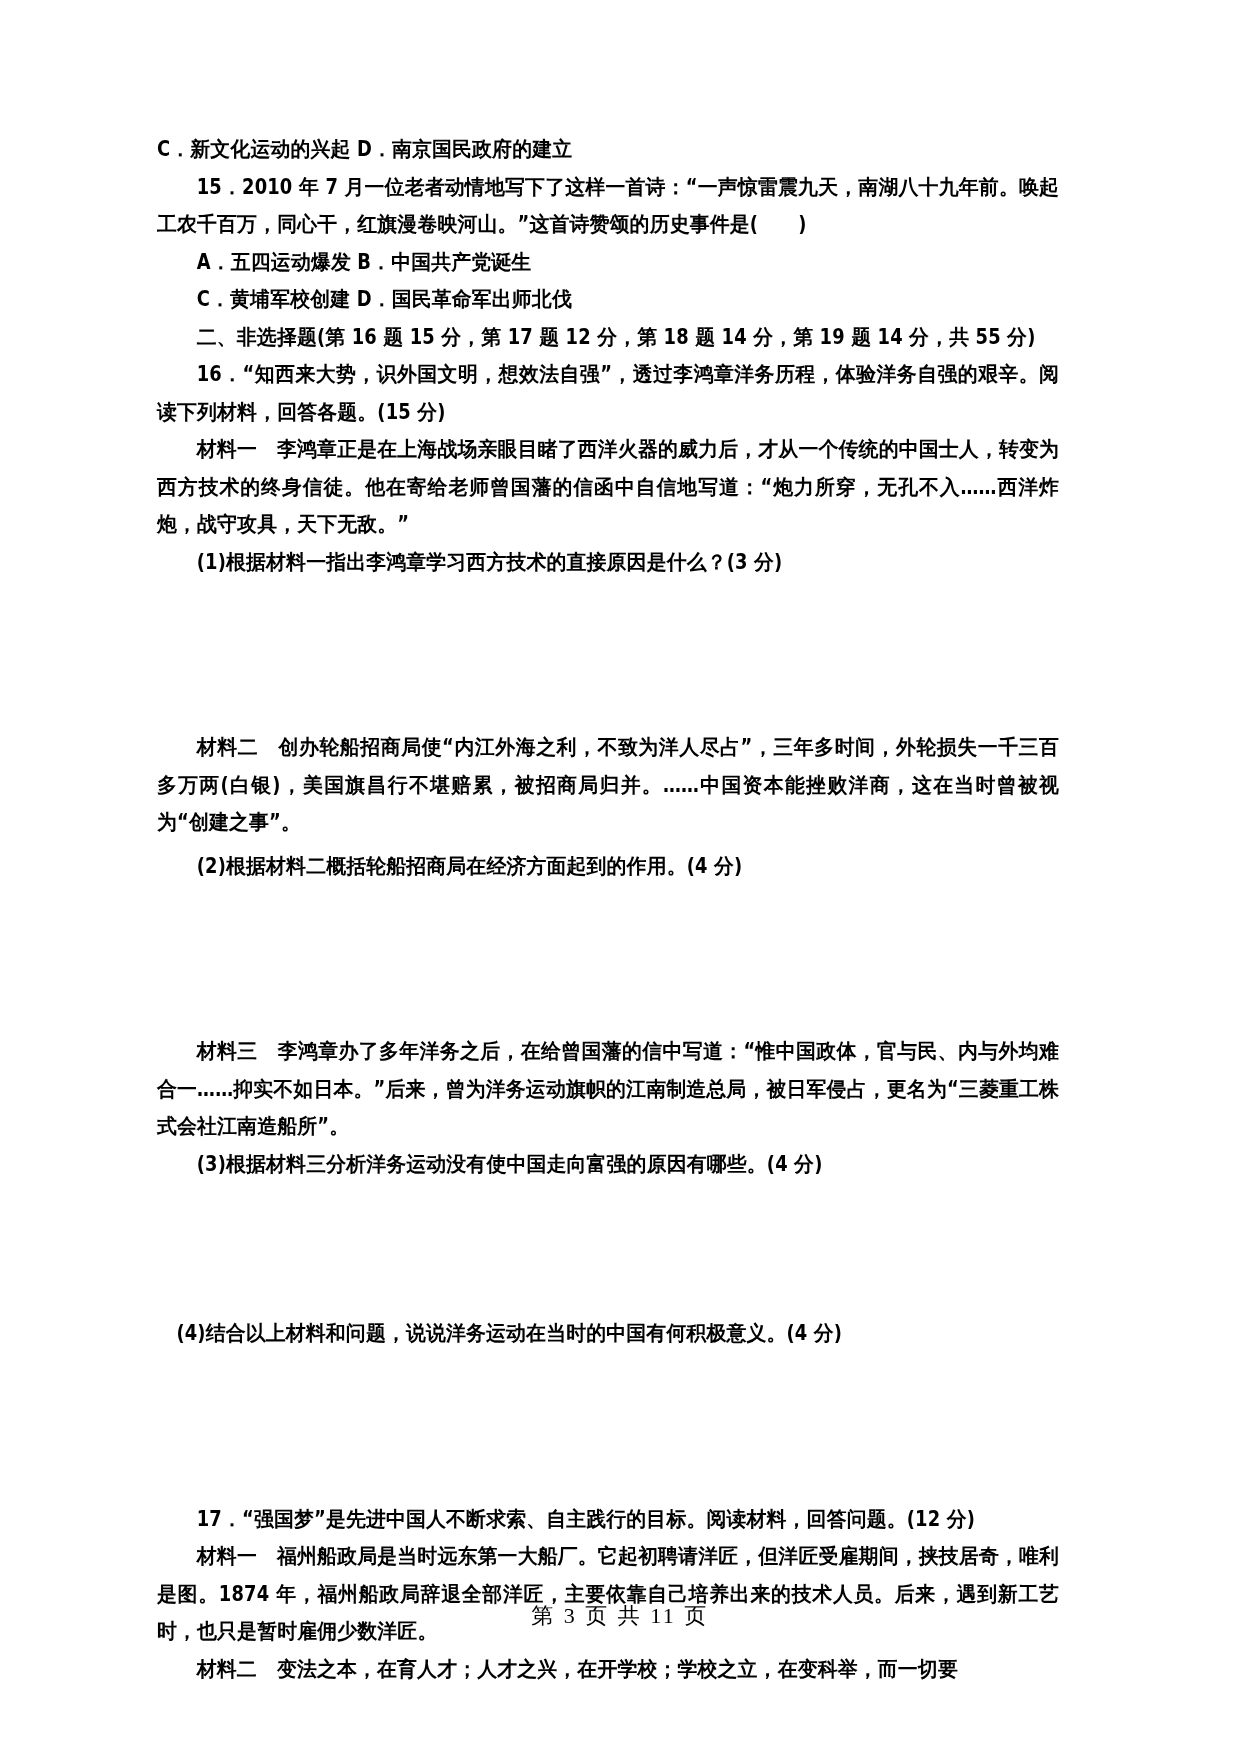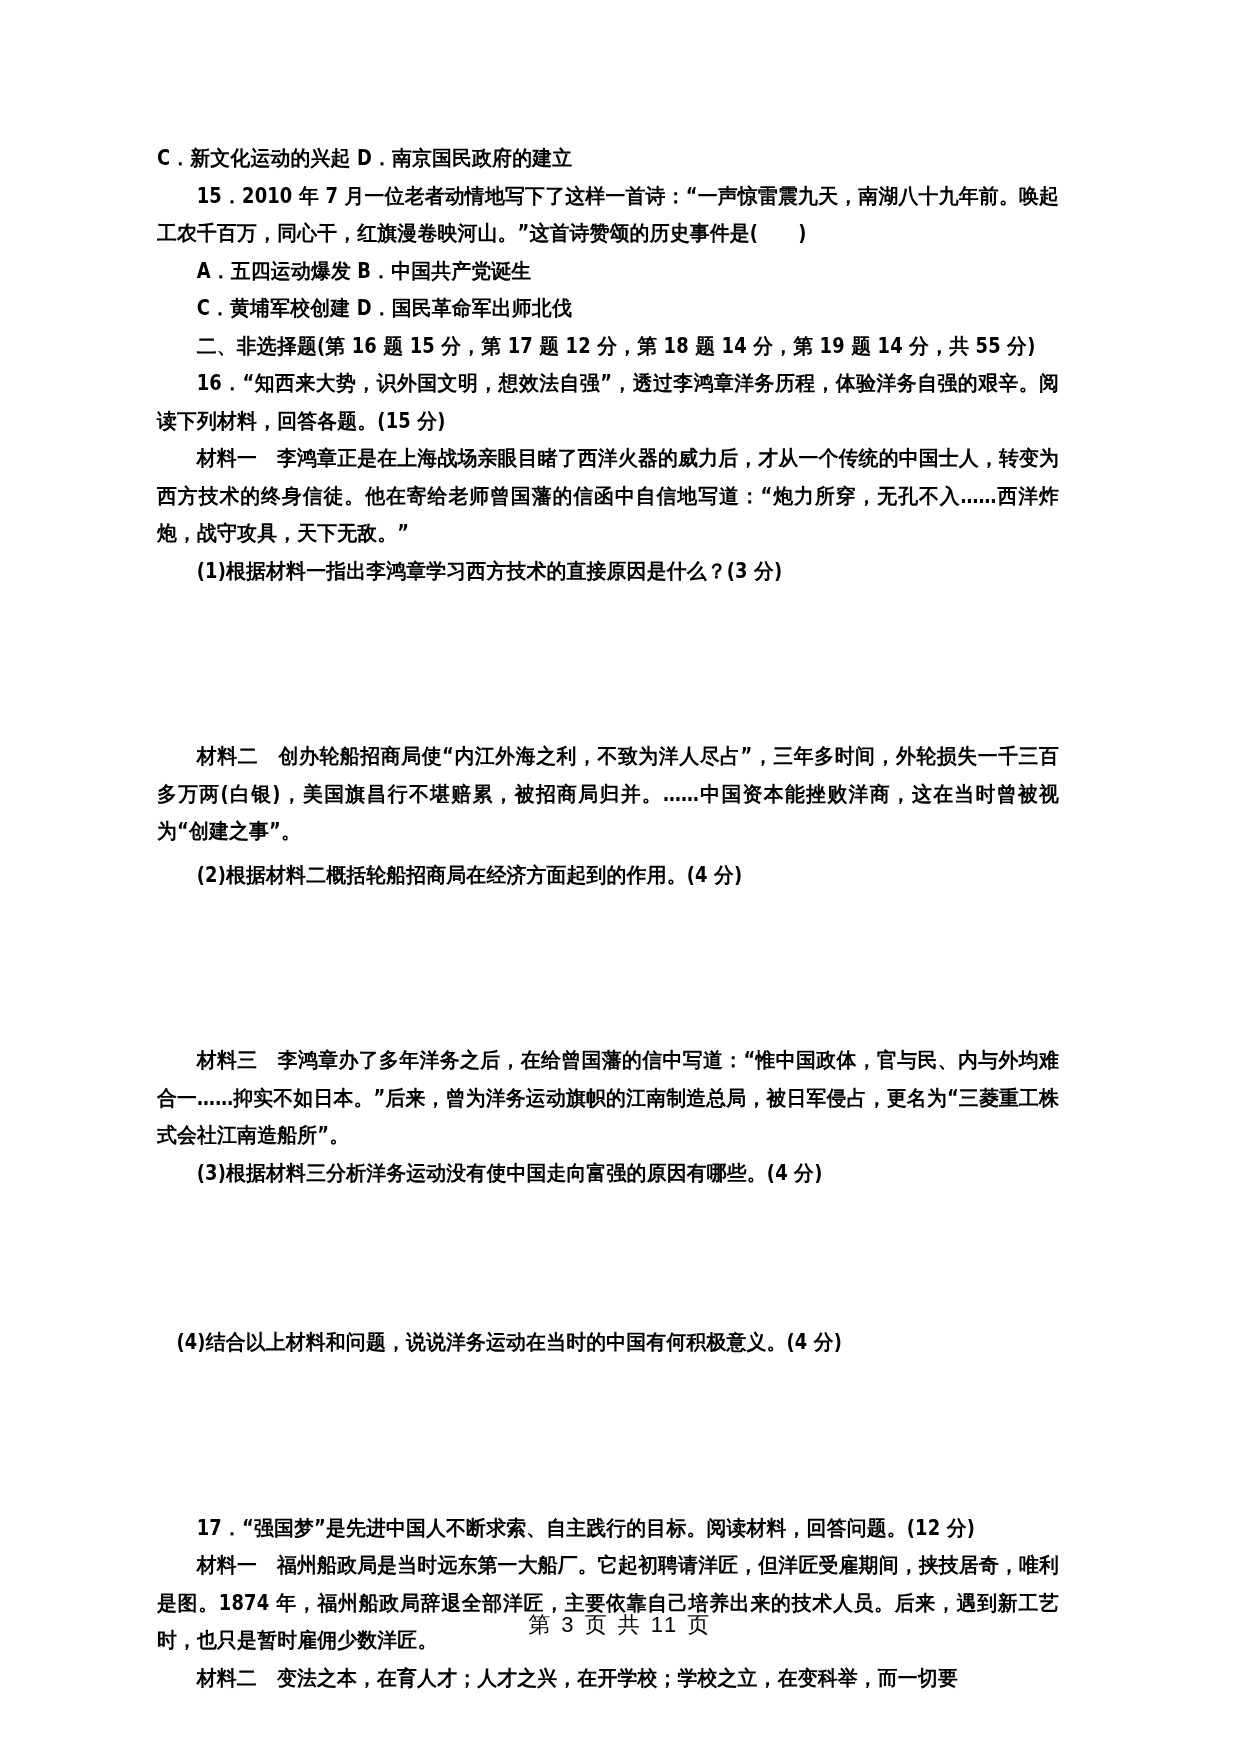--- a/index.html
+++ b/index.html
@@ -13,21 +13,21 @@
     height: 1754px;
     position: relative;
     font-family: "DejaVu Sans", "Liberation Sans", sans-serif;
     color: #000000;
     overflow: hidden;
   }
 
   .page {
     position: absolute;
     left: 0;
-    top: 12px;
+    top: 3px;
     width: 1240px;
     height: 1544px;
     box-sizing: border-box;
     padding: 128px 70px 0 155px;
   }
 
   .body-col {
     width: 930px;
     margin: 0 auto 0 2px;
   }
@@ -61,21 +61,21 @@
   .spacer-xxl { height: 148px; }
 
   .footer {
     position: absolute;
     left: 0;
     right: 0;
     top: 1598px;
     text-align: center;
     font-size: 22px;
     letter-spacing: 2.5px;
-    font-family: Liberation Sans, sans-serif;
+    font-family: Liberation Serif, serif;
     color: #000000;
   }
 </style>
 </head>
 <body>
 
 <div class="page">
   <div class="body-col">
 
     <p class="p noindent">C．新文化运动的兴起  D．南京国民政府的建立</p>

